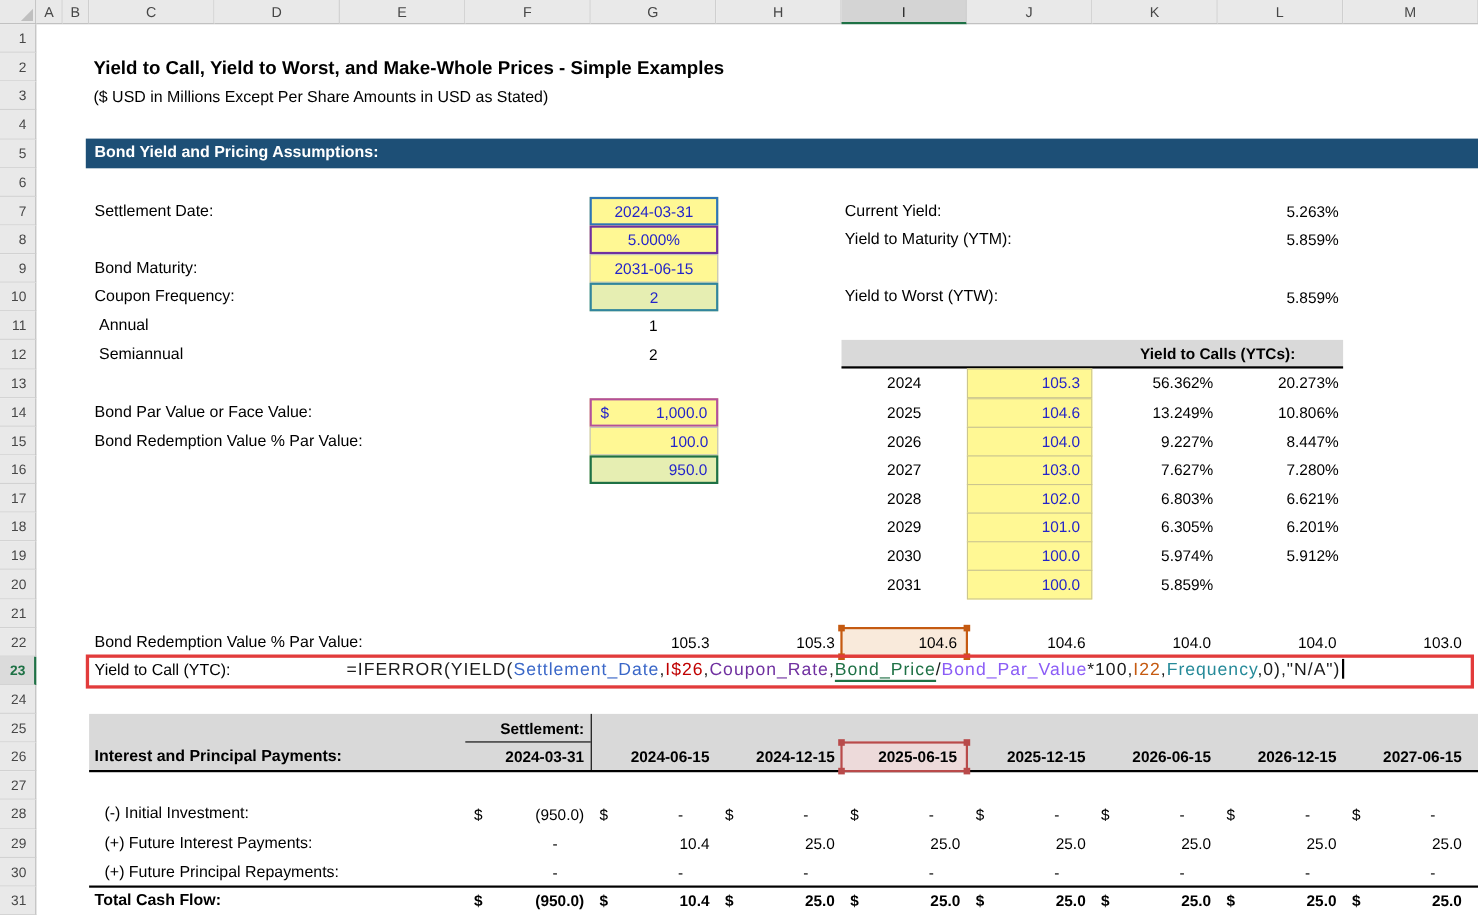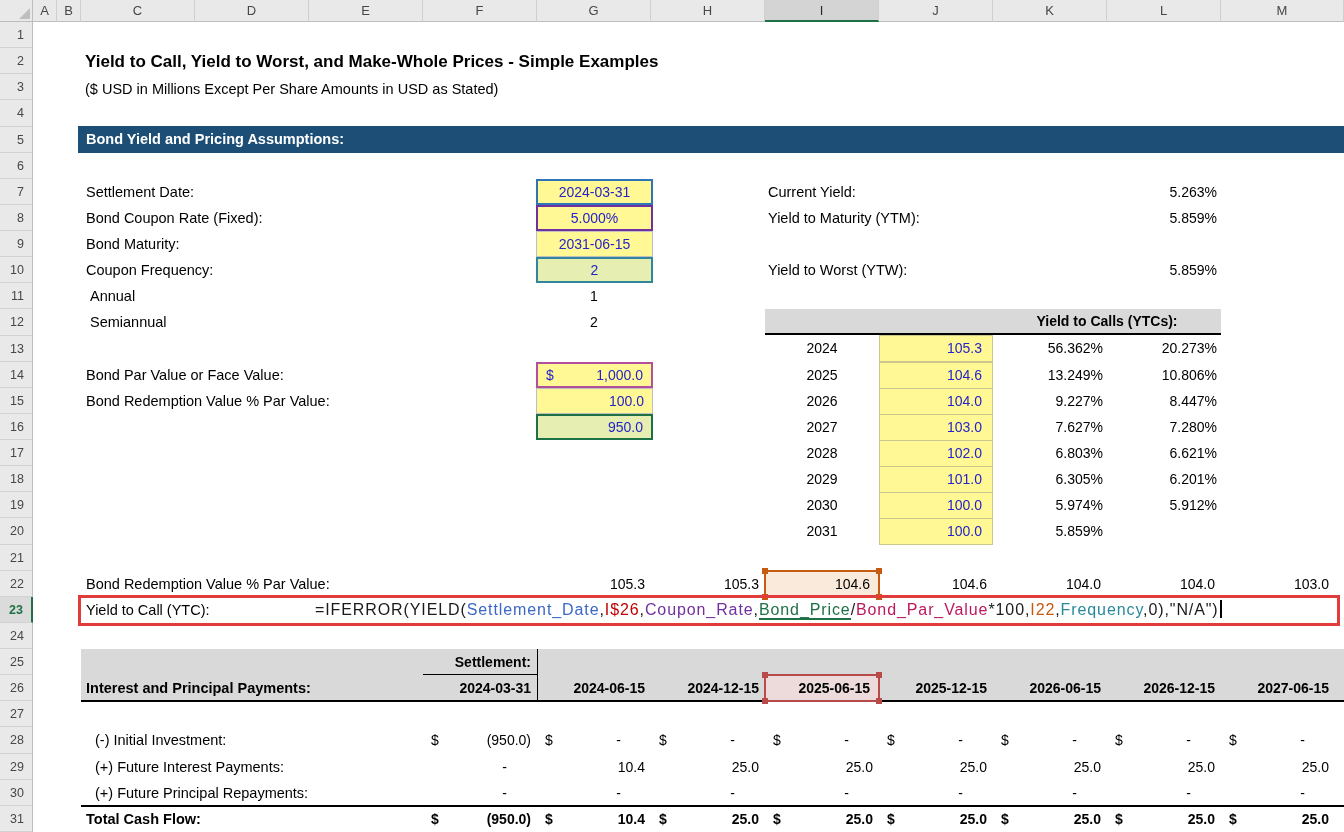--- a/index.html
+++ b/index.html
@@ -49,21 +49,21 @@
   #selI22 .h{background:#C55A11}
   #selI26{left:764px;top:674px;width:116px;height:28px;border:2px solid #B94A4A;background:#EDDADA}
   #selI26 .h{background:#B94A4A}
   .h.tl{left:-4px;top:-4px}.h.tr{right:-4px;top:-4px}.h.bl{left:-4px;bottom:-4px}.h.br{right:-4px;bottom:-4px}
   .refval{position:absolute;left:0;top:0;right:0;line-height:24px;font-size:14px;text-align:right;padding-right:8px}
   
   #rowbox23{position:absolute;left:78px;top:595px;width:1262px;height:31px;border:3px solid #E23B3B;box-sizing:border-box;z-index:6}
   #formula{position:absolute;left:315px;top:597px;height:26px;line-height:26px;font-size:16px;
            letter-spacing:0.9px;white-space:nowrap;z-index:7}
   .fc-k{color:#1a1a1a}.fc-blue{color:#3A67C8}.fc-red{color:#C00000}.fc-purple{color:#7030A0}
-  .fc-green{color:#1E7145}.fc-magenta{color:#be185d}.fc-orange{color:#C55A11}.fc-teal{color:#268A99}
+  .fc-green{color:#1E7145}.fc-magenta{color:#8b5cf6}.fc-orange{color:#C55A11}.fc-teal{color:#268A99}
   .fu{border-bottom:2px solid #1E7145}
   #cursor{display:inline-block;width:2px;height:18px;background:#000;vertical-align:-3px;margin-left:1px}
   
   #cfband{position:absolute;left:81px;top:649px;width:1263px;height:53px;background:#D9D9D9;
           border-bottom:2px solid #000;box-sizing:border-box}
   #cfSettleUnder{position:absolute;left:423px;top:674px;width:114px;height:1px;background:#000;z-index:2}
   #cfVline{position:absolute;left:537px;top:649px;width:1px;height:52px;background:#000;z-index:2}
   #totline{position:absolute;left:81px;top:805px;width:1263px;height:2px;background:#000}
   .z3{z-index:3}
 </style>
@@ -121,21 +121,20 @@
       <div class="rowhdr" style="top: 780px; height: 26px;">30</div>
       <div class="rowhdr" style="top: 806px; height: 26px;">31</div>
     </div>
 
   <div id="title">Yield to Call, Yield to Worst, and Make-Whole Prices - Simple Examples</div>
   <div id="subtitle">($ USD in Millions Except Per Share Amounts in USD as Stated)</div>
   <div id="secband">Bond Yield and Pricing Assumptions:</div>
 
   <div class="lab" style="top:179px">Settlement Date:</div>
   <div class="ibox" style="top:179px;border:2px solid #2E75B6">2024-03-31</div>
-  <div class="lab" style="top:205px">Bond Coupon Rate (Fixed):</div>
   <div class="ibox" style="top:205px;border:2px solid #7030A0">5.000%</div>
   <div class="lab" style="top:231px">Bond Maturity:</div>
   <div class="ibox" style="top:231px;border:1px solid #BFBFBF;line-height:24px">2031-06-15</div>
   <div class="lab" style="top:257px">Coupon Frequency:</div>
   <div class="ibox" style="top:257px;border:2px solid #31859C;background:#E6EEB2">2</div>
   <div class="lab ind" style="top:283px">Annual</div>
   <div class="c cG ctr" style="top:283px">1</div>
   <div class="lab ind" style="top:309px">Semiannual</div>
   <div class="c cG ctr" style="top:309px">2</div>
 

